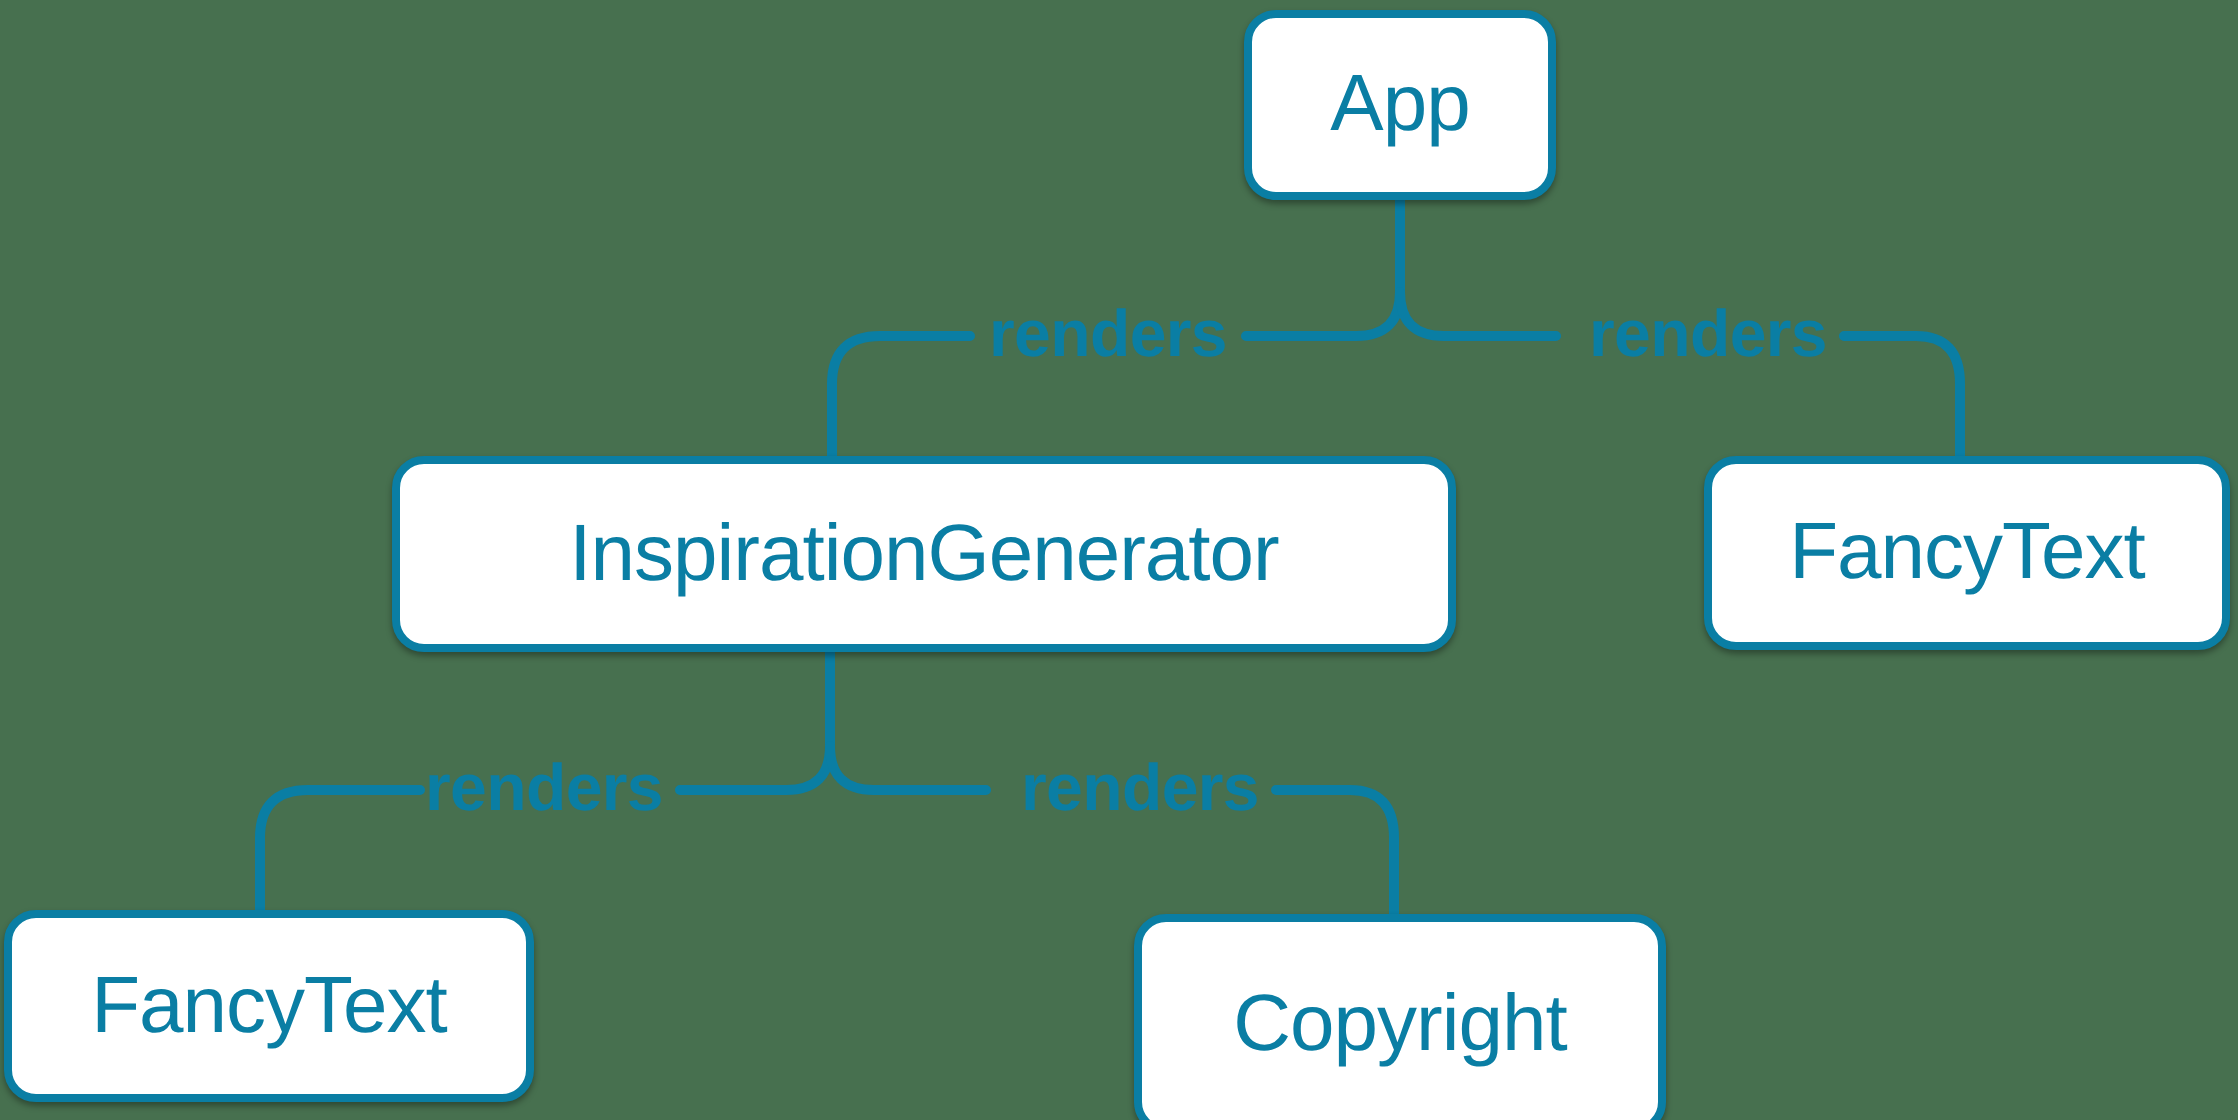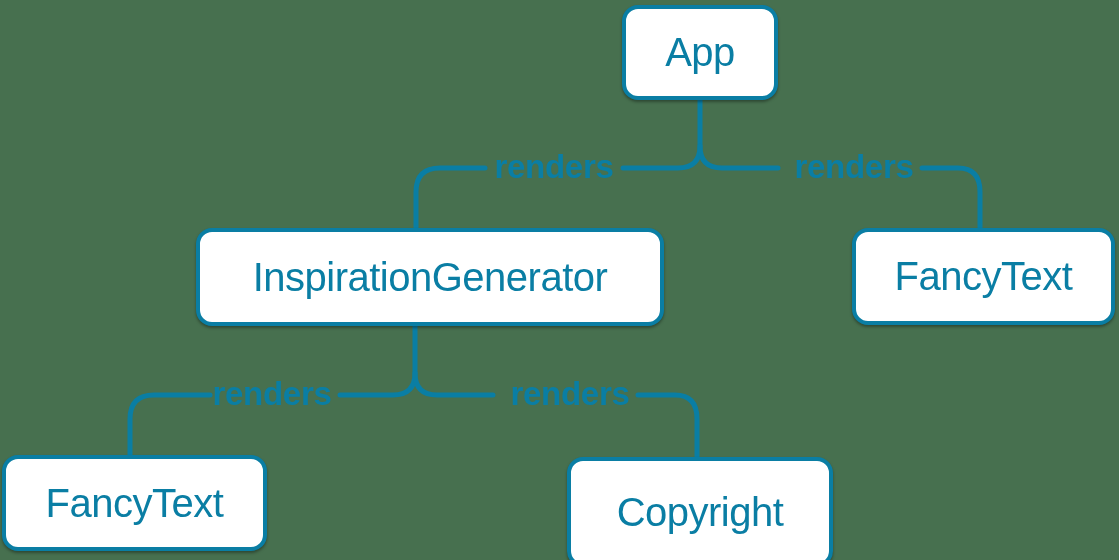--- a/index.html
+++ b/index.html
@@ -40,21 +40,21 @@
     background: var(--node-fill);
     border: 4px solid var(--accent);
     border-radius: 16px;
     color: var(--accent);
     font-size: 40px;
     font-weight: 500;
     letter-spacing: -0.5px;
     box-shadow: 0 2px 3px rgba(0,0,0,0.35);
   }
   .node-app                  { left: 622px; top:   5px; width: 156px; height: 95px; }
-  .node-inspiration-generator{ left: 196px; top: 228px; width: 468px; height: 98px; }
+  .node-inspiration-generator{ left: 196px; top: 228px; width: 532px; height: 98px; }
   .node-fancy-text-right     { left: 852px; top: 228px; width: 263px; height: 97px; }
   .node-fancy-text-left      { left:   2px; top: 455px; width: 265px; height: 96px; }
   .node-copyright            { left: 567px; top: 457px; width: 266px; height: 110px; }
 
   .edge-label {
     position: absolute;
     transform: translate(-50%, -50%);
     color: var(--accent);
     font-size: 33px;
     font-weight: 600;

